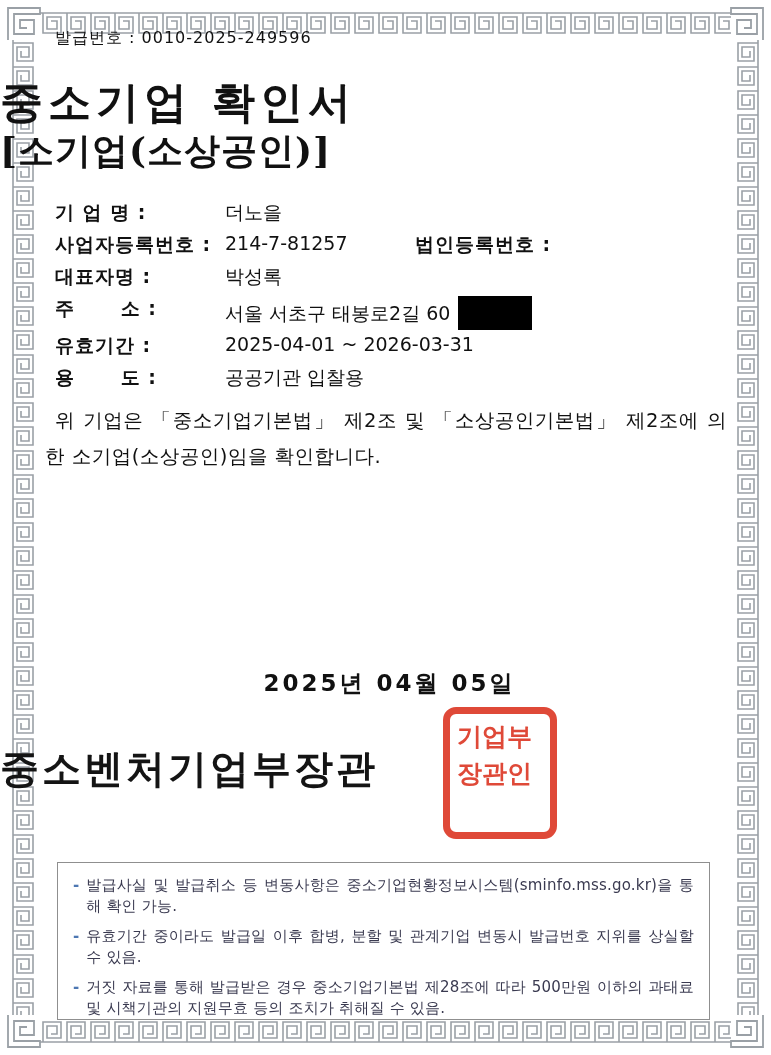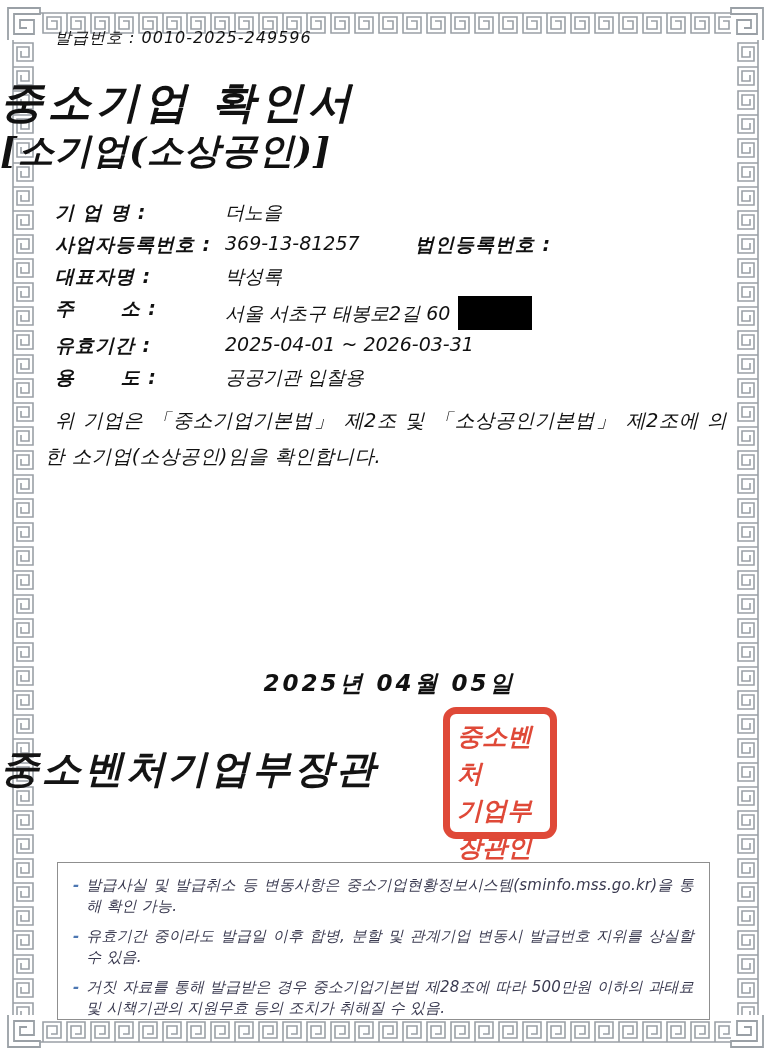--- a/index.html
+++ b/index.html
@@ -1,19 +1,19 @@
 <!DOCTYPE html>
 <html><head>
 <meta charset="utf-8">
 <style>
   html,body{margin:0;padding:0;background:#e8e8e8;}
   .page{
     position:relative;width:771px;height:1055px;background:#ffffff;
     font-family:"DejaVu Sans","Liberation Sans",sans-serif;color:#111;
-    overflow:hidden;margin:0 auto;font-style:italic;
+    overflow:hidden;margin:0 auto;
   }
   
   .b-strip{position:absolute;}
   .corner{position:absolute;width:36px;height:36px;}
   
   .issue-line{position:absolute;left:55px;top:28px;font-size:16px;letter-spacing:1px;white-space:pre;}
   
   .doc-title{
     position:absolute;left:0;right:0;top:74px;text-align:left;
     font-family:"DejaVu Serif","Liberation Serif",serif;
@@ -113,21 +113,21 @@
 
   <div class="doc-title">중소기업 확인서</div>
   <div class="doc-subtitle">[소기업(소상공인)]</div>
 
   <div class="field-row" style="top:200px">
     <span class="flabel">기 업 명 :</span>
     <span class="fvalue">더노을</span>
   </div>
   <div class="field-row" style="top:232px">
     <span class="flabel">사업자등록번호 :</span>
-    <span class="fvalue">369-13-81257</span>
+    <span class="fvalue">214-7-81257</span>
     <span class="flabel2">법인등록번호 :</span>
     <span class="fvalue2"></span>
   </div>
   <div class="field-row" style="top:264px">
     <span class="flabel">대표자명 :</span>
     <span class="fvalue">박성록</span>
   </div>
   <div class="field-row" style="top:296px">
     <span class="flabel">주      소 :</span>
     <span class="fvalue"><span>서울 서초구 태봉로2길 60</span><span class="redact"></span></span>
@@ -139,21 +139,20 @@
   <div class="field-row" style="top:365px">
     <span class="flabel">용      도 :</span>
     <span class="fvalue">공공기관 입찰용</span>
   </div>
 
   <div class="body-text">위 기업은 「중소기업기본법」 제2조 및 「소상공인기본법」 제2조에 의한 소기업(소상공인)임을 확인합니다.</div>
 
   <div class="issue-date">2025년 04월 05일</div>
   <div class="issuer">중소벤처기업부장관</div>
   <div class="stamp">
-    <span class="stamp-row">중소벤처</span>
     <span class="stamp-row">기업부</span>
     <span class="stamp-row">장관인</span>
   </div>
 
   <div class="notes-box">
     <div class="note">
       <span class="bullet">-</span>
       <span class="note-text">발급사실 및 발급취소 등 변동사항은 중소기업현황정보시스템(sminfo.mss.go.kr)을 통해 확인 가능.</span>
     </div>
     <div class="note">

